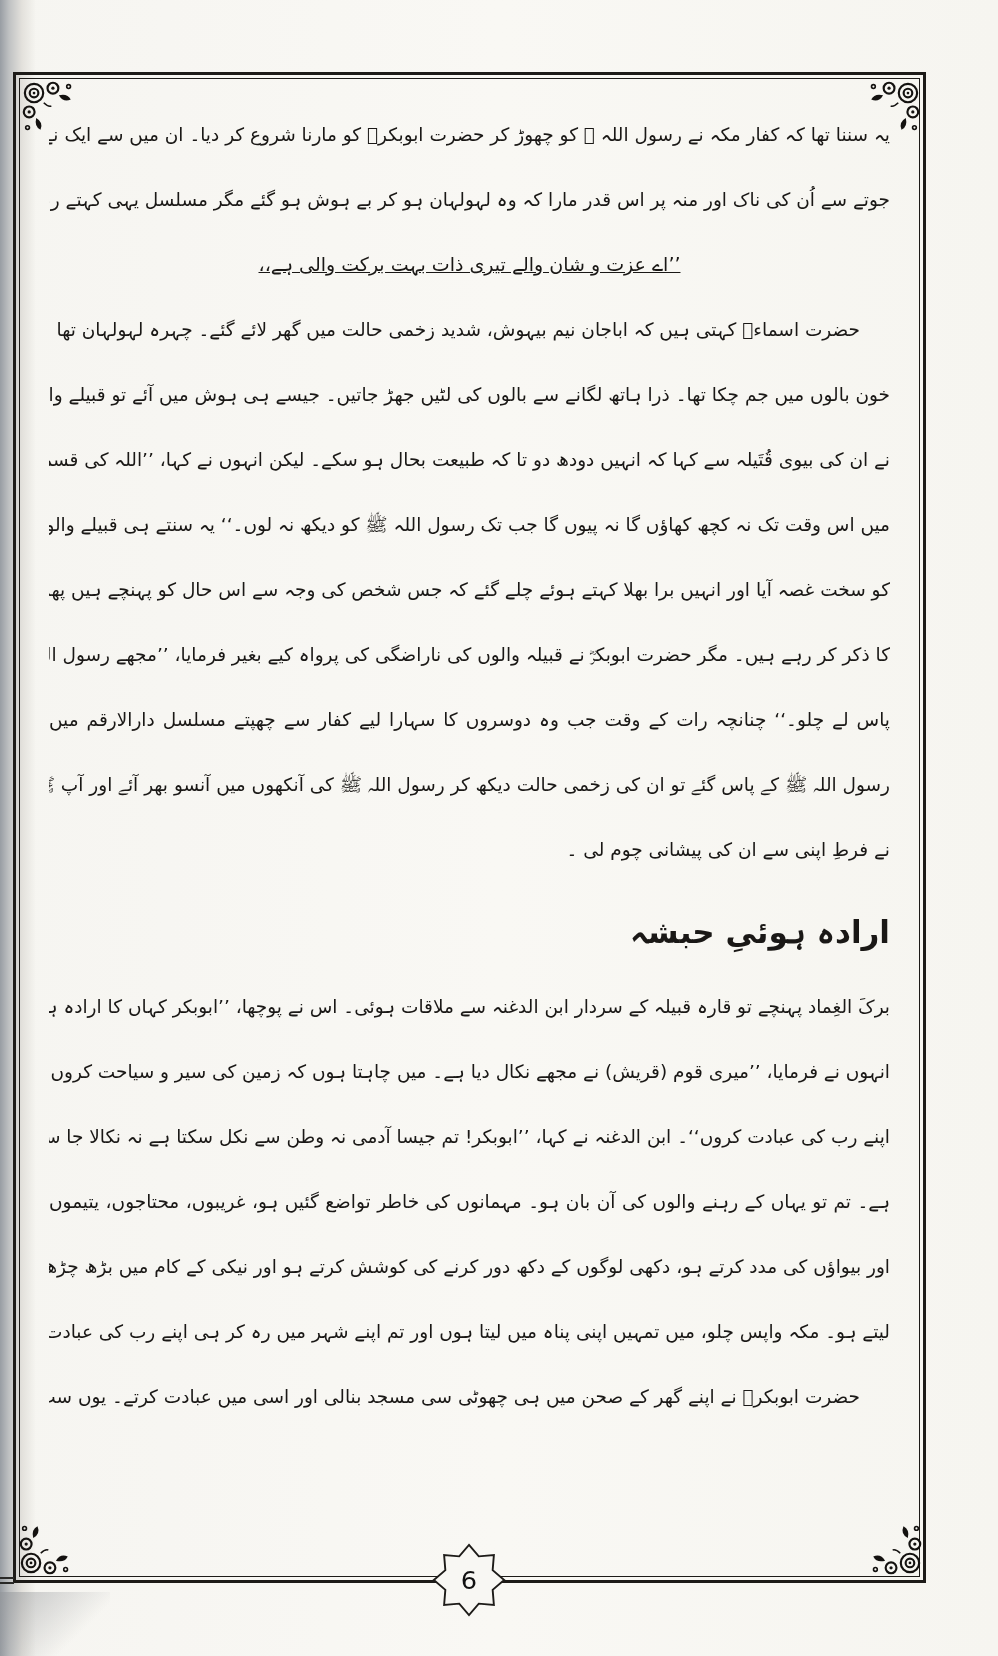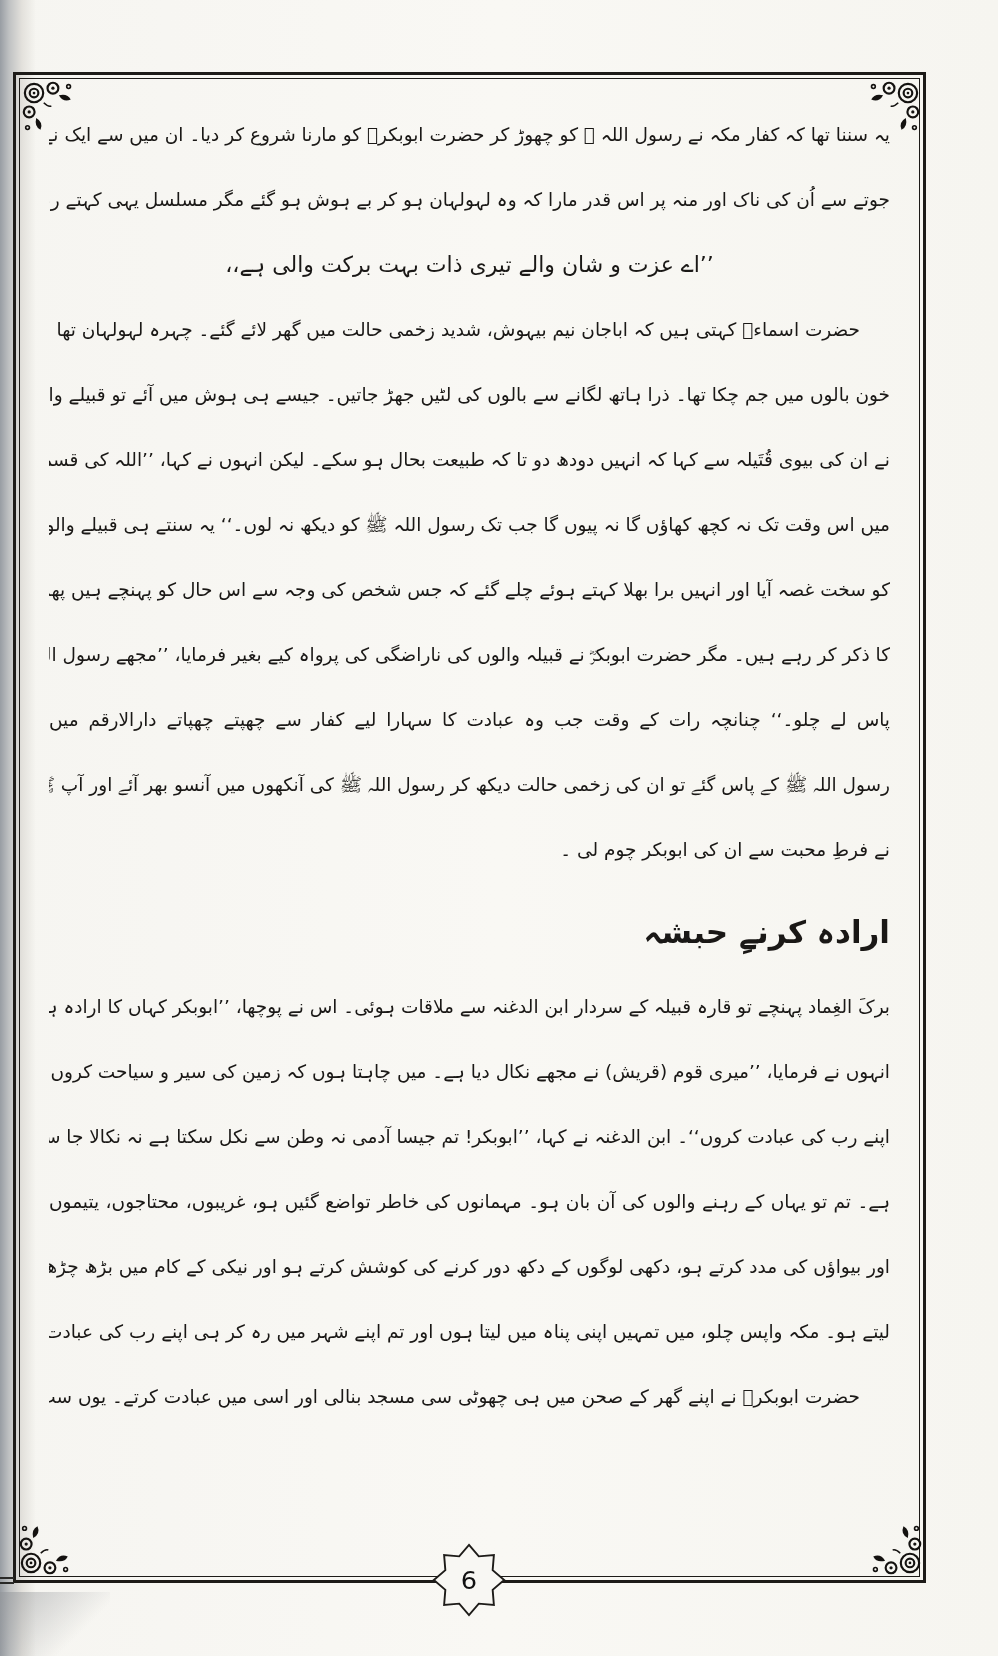--- a/index.html
+++ b/index.html
@@ -16,21 +16,21 @@
     border:3px solid #1d1b18;box-sizing:border-box;}
   .frame-inner{position:absolute;inset:3px;border:1px solid #1d1b18;}
   .bottom-ext{position:absolute;left:0;top:1577px;width:14px;height:7px;
     border-top:2px solid #2a2a28;border-bottom:2px solid #2a2a28;box-sizing:border-box;}
   .text{position:absolute;left:21px;top:80px;width:897px;height:1490px;
     padding:22px 28px 0;box-sizing:border-box;direction:rtl;}
   .line{height:65px;line-height:65px;font-size:18.5px;
     text-align:justify;text-align-last:justify;overflow:hidden;white-space:nowrap;}
   .line.indent{padding-right:30px;}
   .line.end{text-align-last:right;}
-  .line.quote{text-align-last:center;font-size:22px;}
+  .line.quote{text-align-last:center;font-size:19px;text-decoration:underline;}
   .heading{height:92px;line-height:100px;font-size:31px;font-weight:bold;
     text-align:right;direction:rtl;overflow:hidden;}
   .orn{position:absolute;width:54px;height:54px;}
   .orn.tl{left:20px;top:79px;}
   .orn.tr{left:868px;top:79px;transform:scaleX(-1);}
   .orn.bl{left:17px;top:1523px;transform:scaleY(-1);}
   .orn.br{left:870px;top:1523px;transform:scale(-1,-1);}
   .badge{position:absolute;left:431px;top:1542px;width:76px;height:76px;}
   .badge text{font-family:"DejaVu Sans",sans-serif;font-size:27px;fill:#111;}
 </style>
@@ -50,25 +50,25 @@
     <div class="line">یہ سننا تھا کہ کفار مکہ نے رسول اللہ ﷺ کو چھوڑ کر حضرت ابوبکرؓ کو مارنا شروع کر دیا۔ ان میں سے ایک نے اپنے</div>
     <div class="line">جوتے سے اُن کی ناک اور منہ پر اس قدر مارا کہ وہ لہولہان ہو کر بے ہوش ہو گئے مگر مسلسل یہی کہتے رہے :</div>
     <div class="line quote">’’اے عزت و شان والے تیری ذات بہت برکت والی ہے،،</div>
 
     <div class="line indent">حضرت اسماءؓ کہتی ہیں کہ اباجان نیم بیہوش، شدید زخمی حالت میں گھر لائے گئے۔ چہرہ لہولہان تھا اور</div>
     <div class="line">خون بالوں میں جم چکا تھا۔ ذرا ہاتھ لگانے سے بالوں کی لٹیں جھڑ جاتیں۔ جیسے ہی ہوش میں آئے تو قبیلے والوں</div>
     <div class="line">نے ان کی بیوی قُتَیلہ سے کہا کہ انہیں دودھ دو تا کہ طبیعت بحال ہو سکے۔ لیکن انہوں نے کہا، ’’اللہ کی قسم!</div>
     <div class="line">میں اس وقت تک نہ کچھ کھاؤں گا نہ پیوں گا جب تک رسول اللہ ﷺ کو دیکھ نہ لوں۔‘‘ یہ سنتے ہی قبیلے والوں</div>
     <div class="line">کو سخت غصہ آیا اور انہیں برا بھلا کہتے ہوئے چلے گئے کہ جس شخص کی وجہ سے اس حال کو پہنچے ہیں پھر بھی انہی</div>
     <div class="line">کا ذکر کر رہے ہیں۔ مگر حضرت ابوبکرؓ نے قبیلہ والوں کی ناراضگی کی پرواہ کیے بغیر فرمایا، ’’مجھے رسول اللہ ﷺ کے</div>
-    <div class="line">پاس لے چلو۔‘‘ چنانچہ رات کے وقت جب وہ عبادت کا سہارا لیے کفار سے چھپتے چھپاتے دارالارقم میں</div>
+    <div class="line">پاس لے چلو۔‘‘ چنانچہ رات کے وقت جب وہ دوسروں کا سہارا لیے کفار سے چھپتے مسلسل دارالارقم میں</div>
     <div class="line">رسول اللہ ﷺ کے پاس گئے تو ان کی زخمی حالت دیکھ کر رسول اللہ ﷺ کی آنکھوں میں آنسو بھر آئے اور آپ ﷺ</div>
-    <div class="line end">نے فرطِ محبت سے ان کی ابوبکر چوم لی ۔</div>
+    <div class="line end">نے فرطِ اپنی سے ان کی پیشانی چوم لی ۔</div>
 
-    <div class="heading">ارادہ کرنےِ حبشہ</div>
+    <div class="heading">ارادہ ہوئیِ حبشہ</div>
 
     <div class="line">برکَ الغِماد پہنچے تو قارہ قبیلہ کے سردار ابن الدغنہ سے ملاقات ہوئی۔ اس نے پوچھا، ’’ابوبکر کہاں کا ارادہ ہے؟‘‘</div>
     <div class="line">انہوں نے فرمایا، ’’میری قوم (قریش) نے مجھے نکال دیا ہے۔ میں چاہتا ہوں کہ زمین کی سیر و سیاحت کروں اور</div>
     <div class="line">اپنے رب کی عبادت کروں‘‘۔ ابن الدغنہ نے کہا، ’’ابوبکر! تم جیسا آدمی نہ وطن سے نکل سکتا ہے نہ نکالا جا سکتا</div>
     <div class="line">ہے۔ تم تو یہاں کے رہنے والوں کی آن بان ہو۔ مہمانوں کی خاطر تواضع گئیں ہو، غریبوں، محتاجوں، یتیموں</div>
     <div class="line">اور بیواؤں کی مدد کرتے ہو، دکھی لوگوں کے دکھ دور کرنے کی کوشش کرتے ہو اور نیکی کے کام میں بڑھ چڑھ کر حصہ</div>
     <div class="line">لیتے ہو۔ مکہ واپس چلو، میں تمہیں اپنی پناہ میں لیتا ہوں اور تم اپنے شہر میں رہ کر ہی اپنے رب کی عبادت کرو ۔‘‘</div>
 
     <div class="line indent">حضرت ابوبکرؓ نے اپنے گھر کے صحن میں ہی چھوٹی سی مسجد بنالی اور اسی میں عبادت کرتے۔ یوں سب</div>
   </div>

